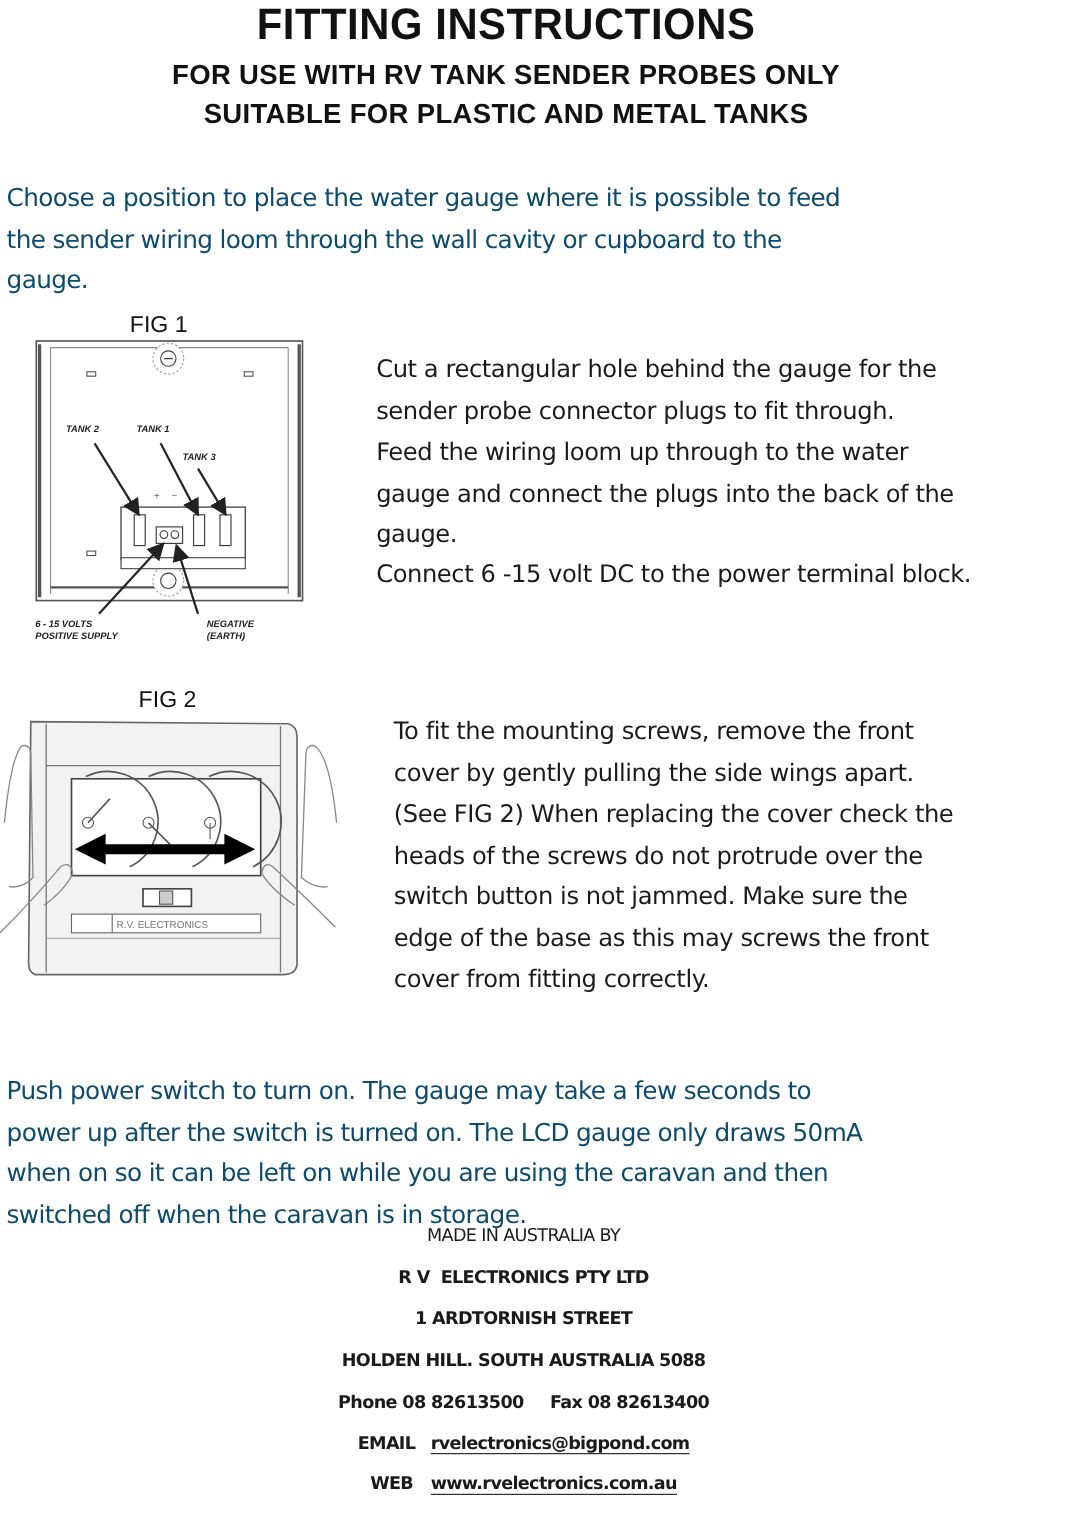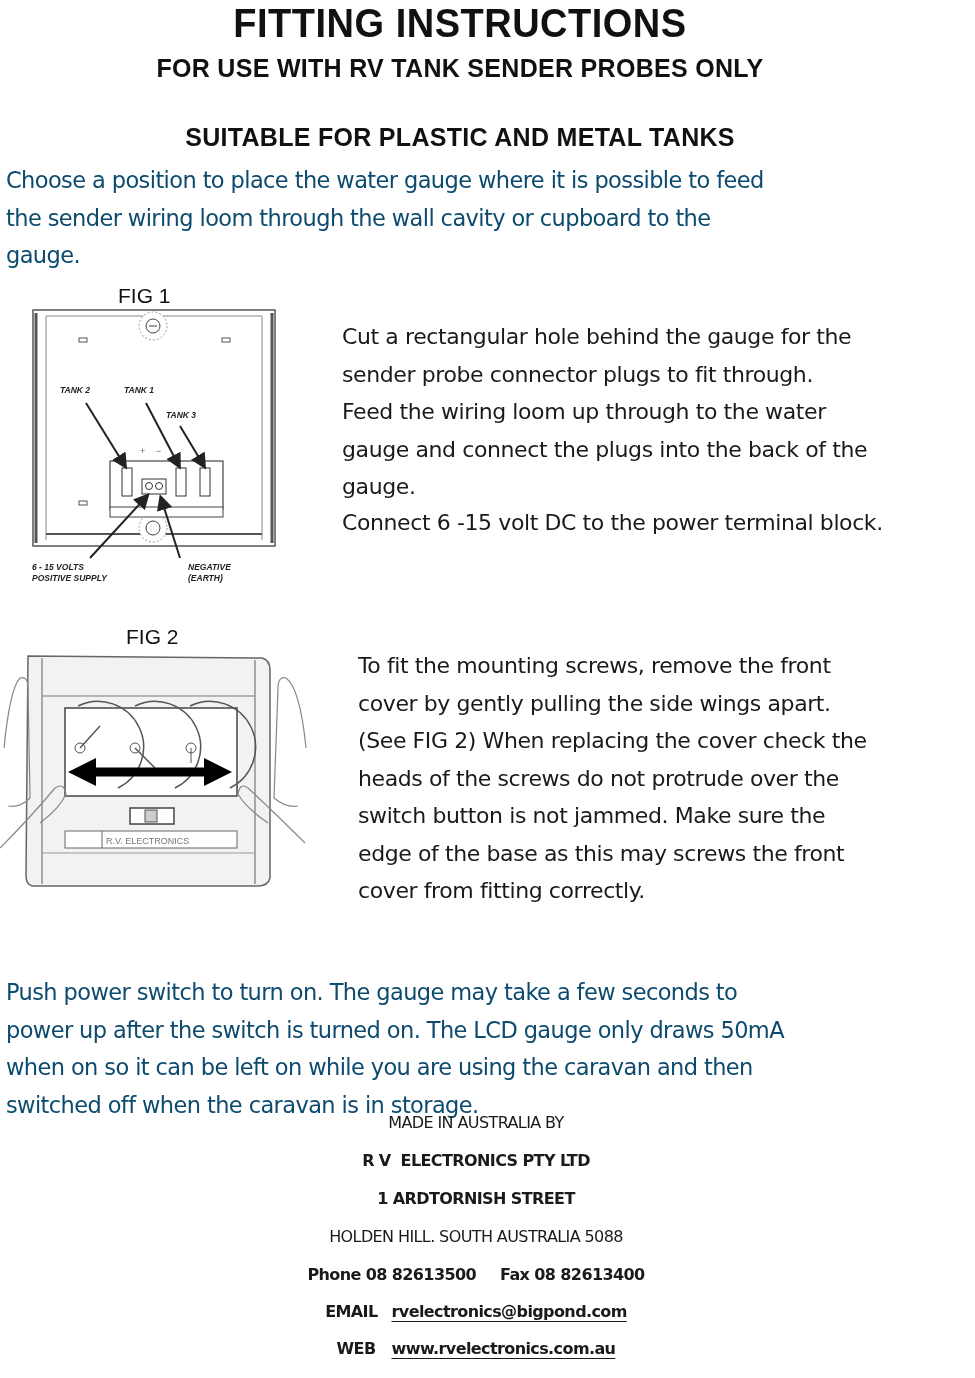--- a/index.html
+++ b/index.html
@@ -1,38 +1,38 @@
 <!DOCTYPE html>
 <html><head>
 <meta charset="utf-8">
 <style>
   html, body { margin: 0; padding: 0; background: #ffffff; }
   body { width: 975px; height: 1378px; position: relative; overflow: hidden; color: #111; font-family: "Liberation Sans", sans-serif; }
   .abs { position: absolute; }
   .title { left: 0; width: 920px; top: 2px; text-align: center; font-family: "Liberation Sans", sans-serif; font-weight: bold; font-size: 38px; letter-spacing: 0.5px; transform: scaleY(1.05); }
   .subtitle { left: 0; width: 920px; text-align: center; font-weight: bold; font-size: 25px; letter-spacing: 0.3px; }
   .sub1 { top: 54px; }
-  .sub2 { top: 90px; margin-top: 33px; }
+  .sub2 { top: 90px; }
   .para { font-family: "DejaVu Sans", sans-serif; font-size: 22.5px; line-height: 37.5px; color: #0c4a6e; letter-spacing: -0.6px; }
   .para-narrow { font-family: "DejaVu Sans", sans-serif; font-size: 22px; line-height: 37.5px; color: #1a1a1a; letter-spacing: -0.4px; }
   .p1 { left: 6px; top: 162px; width: 900px; }
   .p2 { left: 342px; top: 318px; width: 640px; }
   .p3 { left: 358px; top: 647px; width: 610px; }
   .p4 { left: 6px; top: 926px; width: 930px; margin-top: 48px; }
   .p1 div, .p2 div, .p3 div, .p4 div { white-space: nowrap; }
   .fig-label { font-weight: normal; font-size: 21px; }
   .fig1-label { left: 118px; top: 284px; }
   .fig2-label { left: 126px; top: 625px; }
   .fig1 { left: 28px; top: 308px; width: 252px; height: 285px; }
   .fig2 { left: 0; top: 648px; width: 310px; height: 245px; }
   .footer { left: 16px; width: 920px; text-align: center; font-family: "DejaVu Sans", sans-serif; font-size: 16px; color: #1a1a1a; letter-spacing: -0.6px; }
   .f0 { top: 1113px; font-weight: normal; }
   .f1 { top: 1151px; font-weight: bold; }
   .f2 { top: 1189px; font-weight: bold; }
-  .f3 { top: 1227px; font-weight: normal; }
+  .f3 { top: 1227px; font-weight: bold; }
   .f4 { top: 1265px; font-weight: bold; }
   .f5 { top: 1302px; font-weight: bold; }
   .f6 { top: 1339px; font-weight: bold; }
   .link { text-decoration: underline; text-underline-offset: 4px; font-weight: bold; color: #1a1a1a; }
   .gap { display: inline-block; width: 14px; }
   .svglbl { font-family: "Liberation Sans", sans-serif; font-weight: bold; font-style: italic; fill: #222; }
 </style>
 </head>
 <body>
 

